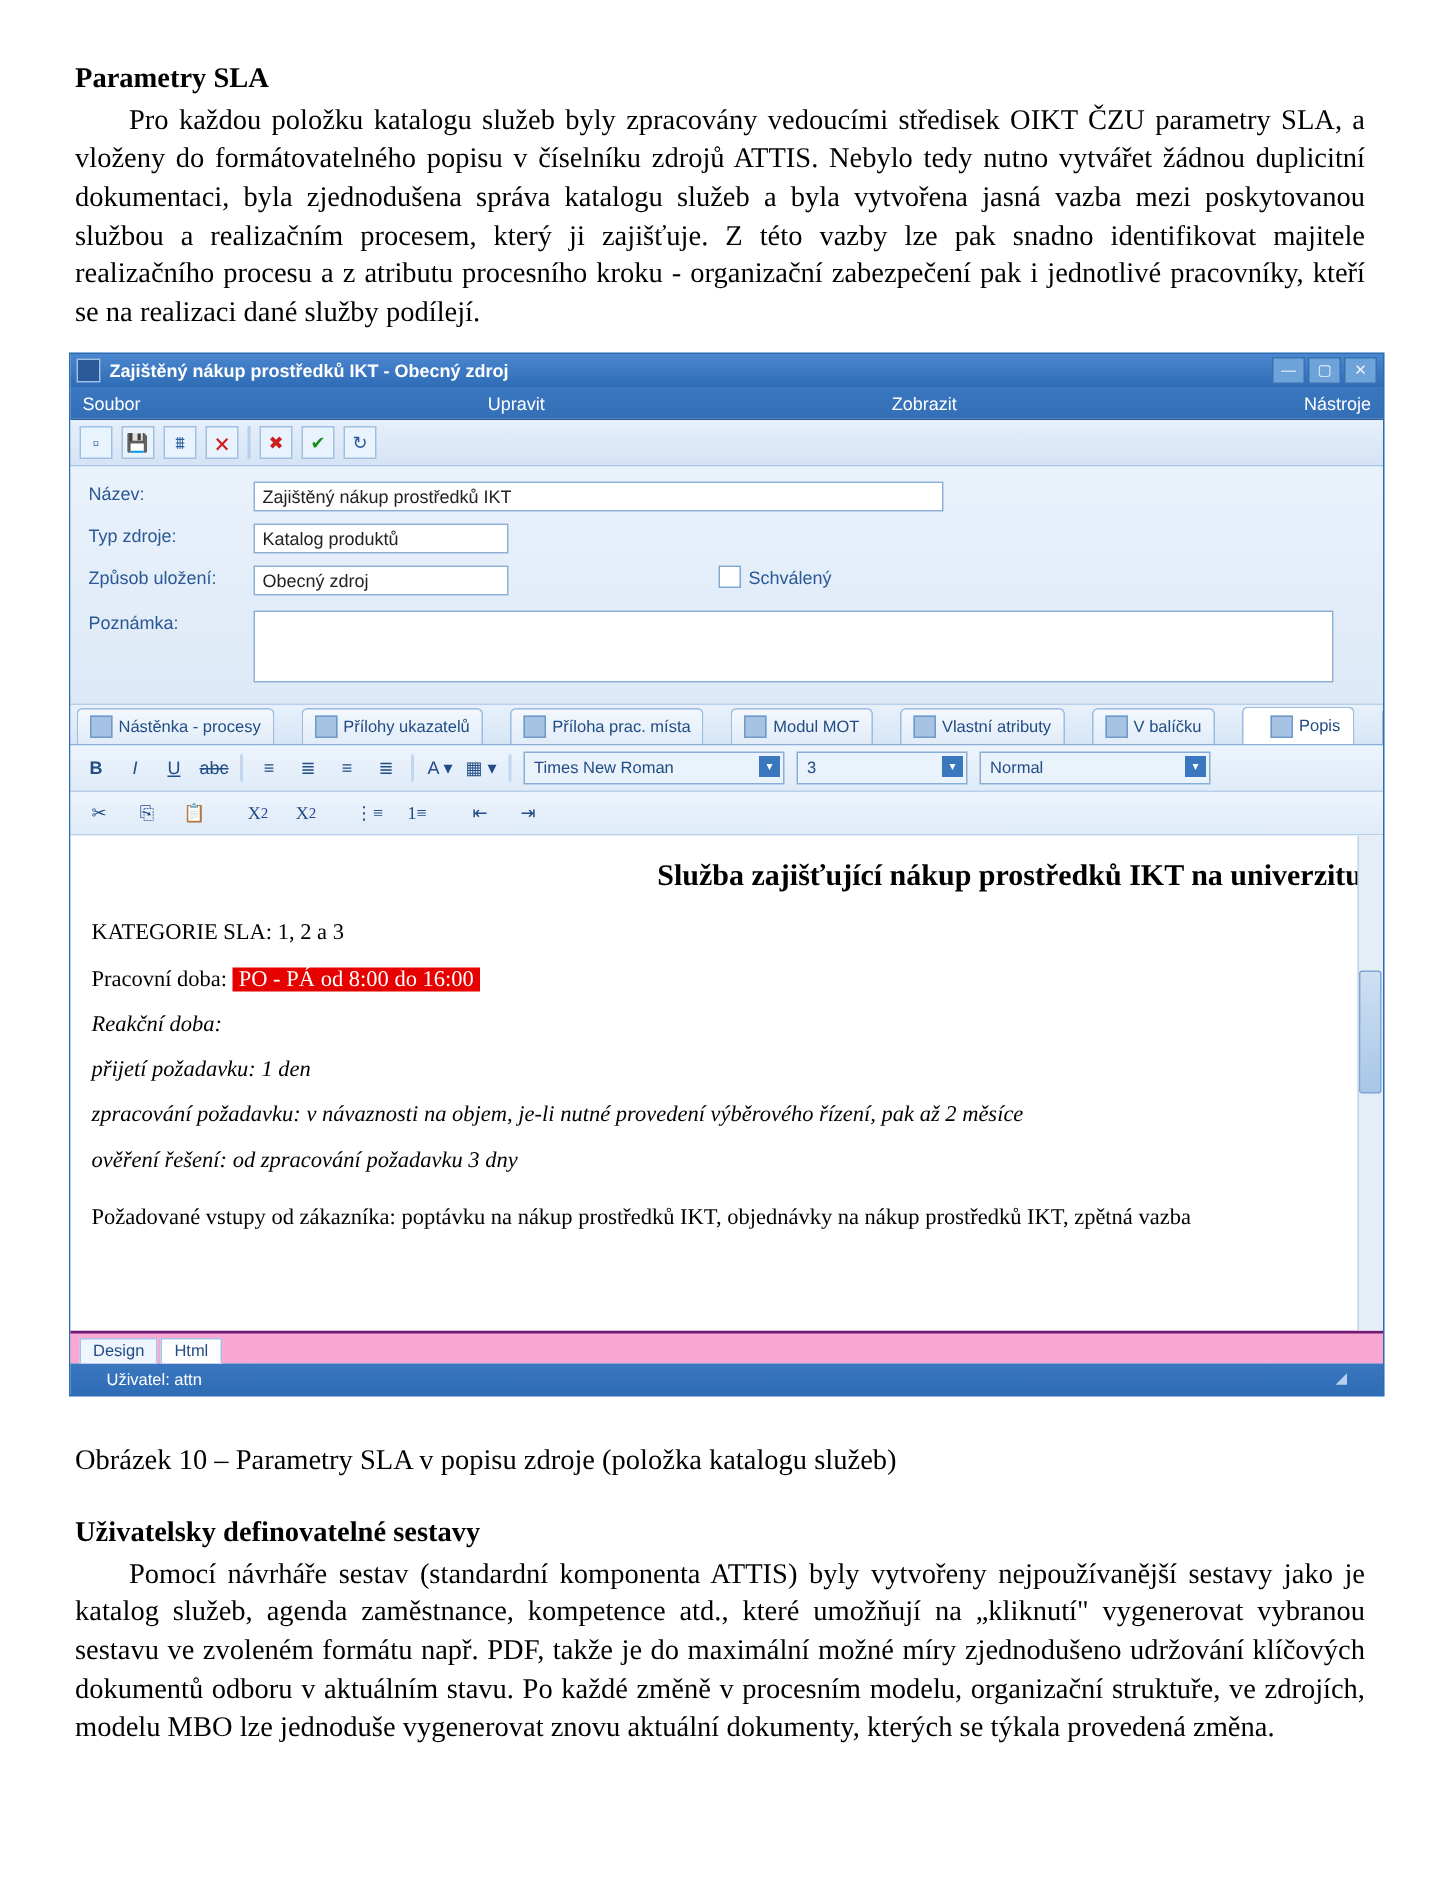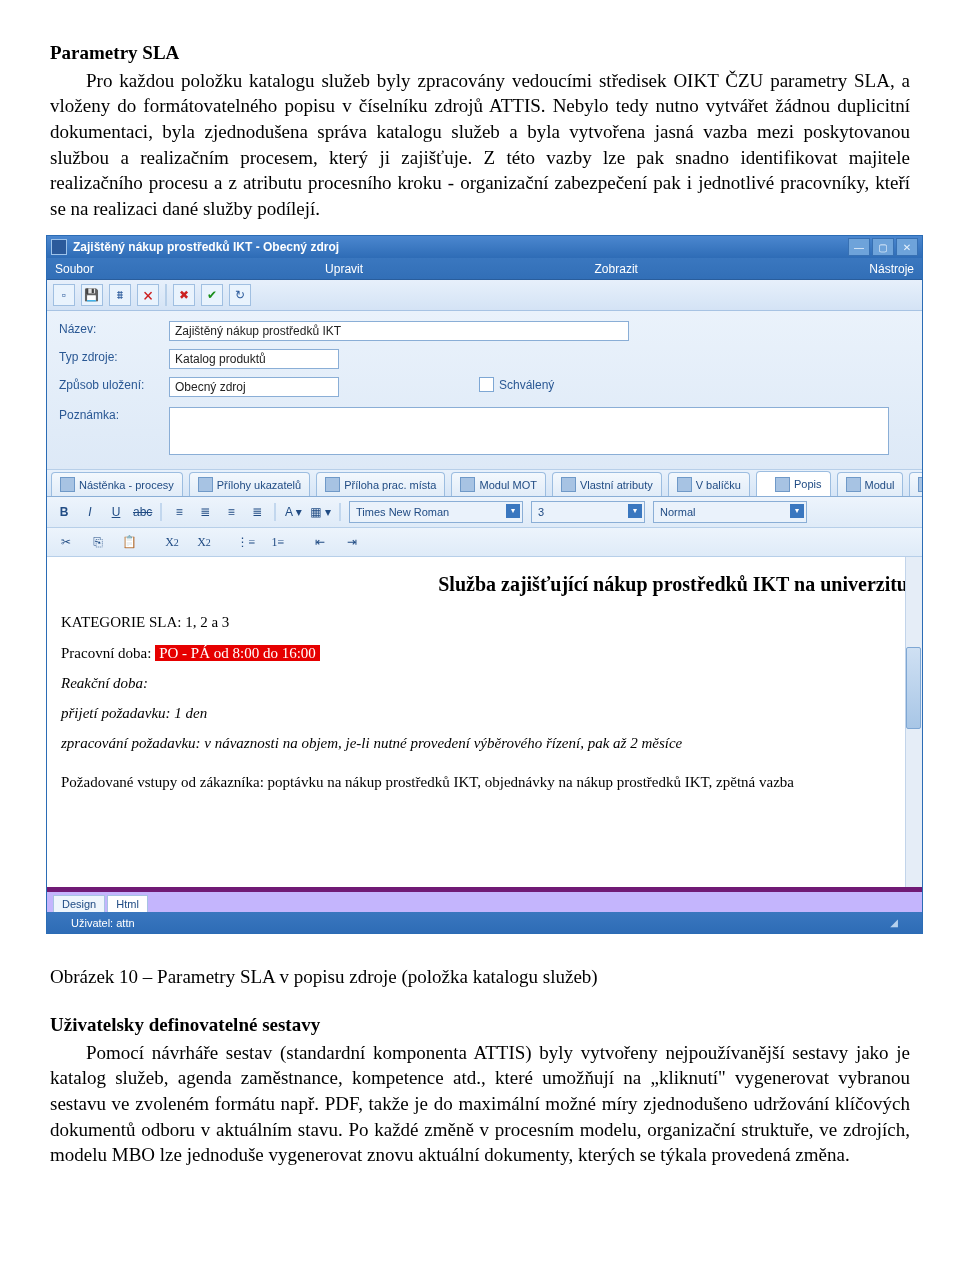--- a/index.html
+++ b/index.html
@@ -72,21 +72,21 @@
   }
   .finput.small{flex:0 0 170px;}
   .chk{width:13px;height:13px;border:1px solid #7ea7d4;background:#fff;margin-right:5px;}
   .finputta{
     flex:0 0 720px;height:48px;background:#fff;border:1px solid #8aaed6;
     resize:none;box-sizing:border-box;
   }
   .tabstrip{
     background:linear-gradient(#e8f1fb,#d6e5f6);
     height:26px;display:flex;align-items:end;padding:0 4px;border-bottom:1px solid #8aaed6;
-    gap:4px;overflow:hidden;color:#214c84;
+    gap:16px;overflow:hidden;color:#214c84;
   }
   .tab{
     height:23px;display:flex;align-items:center;gap:4px;padding:0 8px;
     border:1px solid #9cbde0;border-bottom:none;border-top-left-radius:4px;border-top-right-radius:4px;
     background:linear-gradient(#f3f8fd,#e1ecf8);font-size:11px;color:#214c84;white-space:nowrap;
     margin-right:2px;
   }
   .tab.active{background:#fff;height:24px;padding-left:18px;}
   .tab .ticon2{width:13px;height:13px;background:#a7c3e3;display:inline-block;border:1px solid #6f99c8;}
   .rtetool{
@@ -111,21 +111,21 @@
   .rtetool2 .btn{min-width:22px;height:20px;display:flex;align-items:center;justify-content:center;font-family:"Times New Roman",serif;}
   .editor{
     background:#fff;color:#000;height:310px;overflow:auto;padding:10px 14px;
     font-family:"Times New Roman",serif;font-size:15px;position:relative;
   }
   .editor h3{font-size:20px;font-weight:bold;margin:4px 0 14px 0;text-align:right;}
   .editor p{margin:0 0 10px 0;}
   .editor .italic{font-style:italic;}
   .highlight{background:#e60000;color:#ffffff;padding:0 4px;}
   .designbar{
-    background:#c4b5fd;height:20px;border-top:5px solid #701a75;
+    background:#f9a8d4;height:20px;border-top:2px solid #701a75;
     display:flex;align-items:end;padding:0 6px;font-size:11px;color:#214c84;
   }
   .minitab{border:1px solid #a7c3e3;border-bottom:none;padding:1px 8px;background:#eef5fc;margin-right:2px;}
   .minitab.active{background:#fff;}
   .statusbar{
     background:linear-gradient(#3a77bf,#2e6cb6);
     height:21px;color:#fff;display:flex;align-items:center;justify-content:space-between;
     padding:0 24px;font-size:11px;
   }
   .gripper{font-size:10px;color:#b6d1ee;}
@@ -276,20 +276,21 @@
   <div class="editor">
     <h3>Služba zajišťující nákup prostředků IKT na univerzitu</h3>
     <p>KATEGORIE SLA: 1, 2 a 3</p>
     <p>
       <span>Pracovní doba: </span>
       <span class="highlight">PO - PÁ od 8:00 do 16:00</span>
     </p>
     <p class="italic">Reakční doba:</p>
     <p class="italic">přijetí požadavku: 1 den</p>
     <p class="italic">zpracování požadavku: v návaznosti na objem, je-li nutné provedení výběrového řízení, pak až 2 měsíce</p>
+    <p class="italic">ověření řešení: od zpracování požadavku 3 dny</p>
     <p style="margin-top:18px">Požadované vstupy od zákazníka: poptávku na nákup prostředků IKT, objednávky na nákup prostředků IKT, zpětná vazba</p>
     <div class="scrollbar">
         <div class="thumb"></div>
       </div>
   </div>
 
   <div class="designbar">
     <span class="minitab">Design</span>
     <span class="minitab active">Html</span>
   </div>

